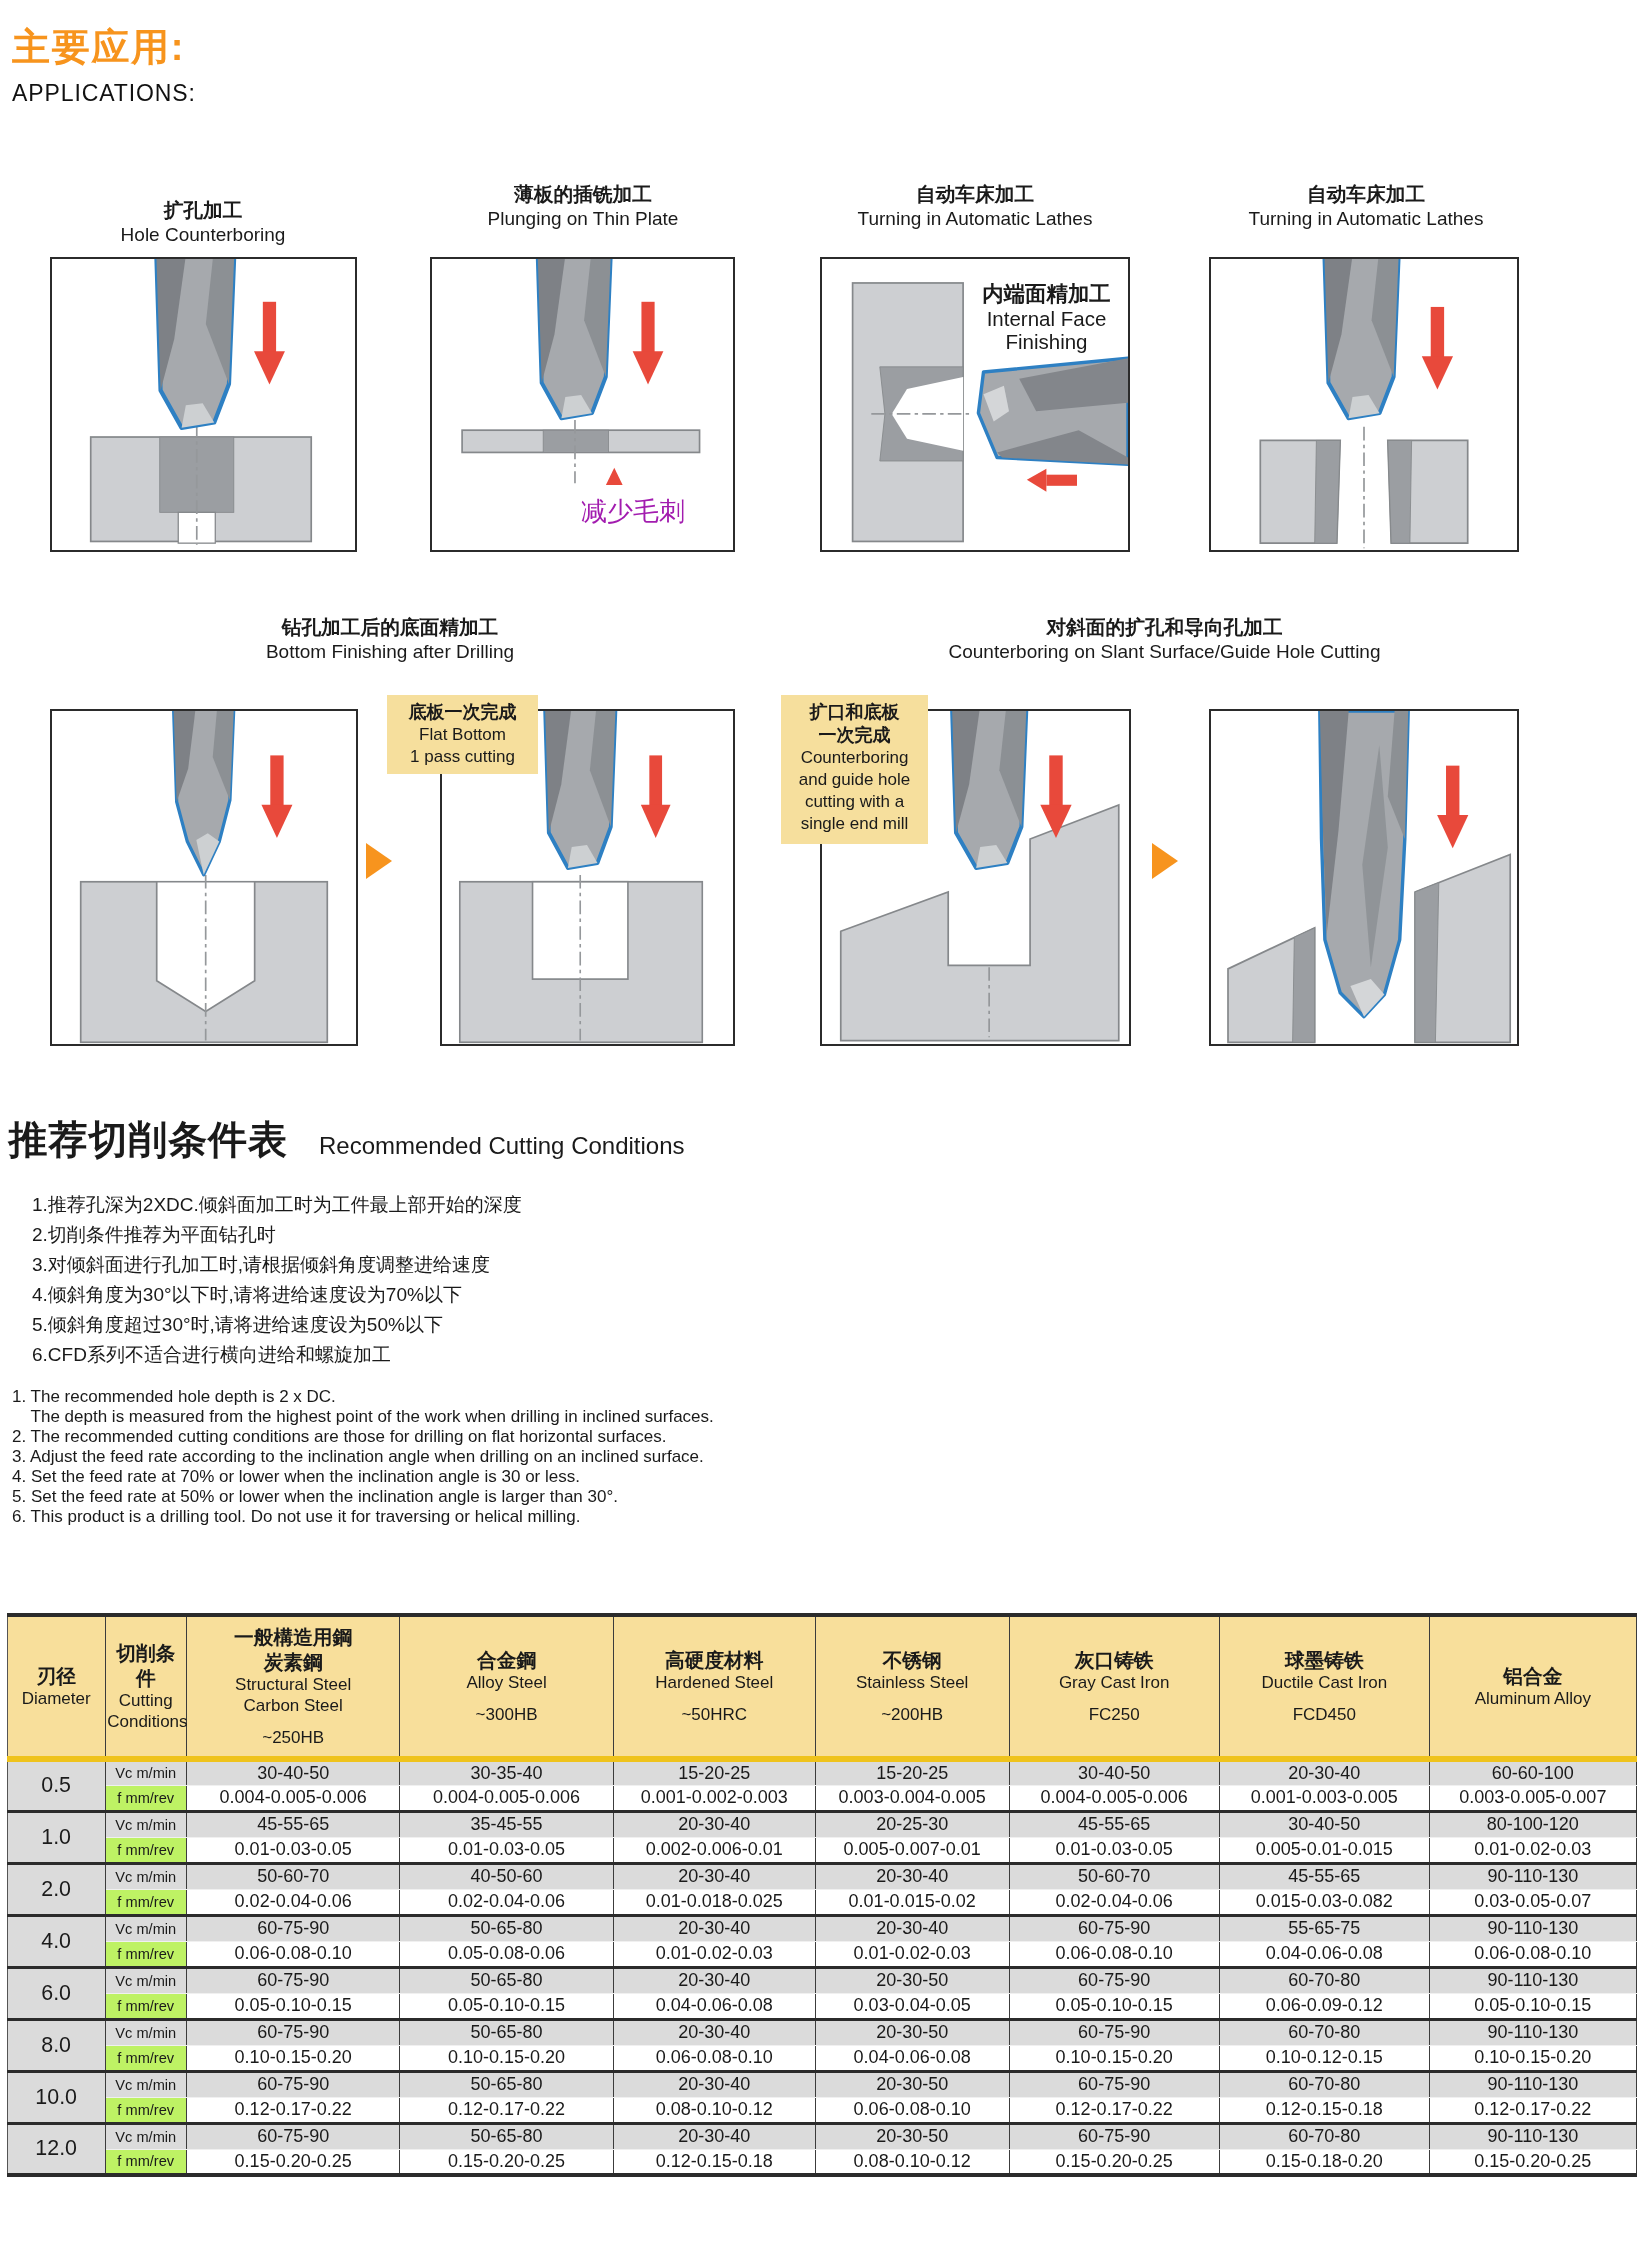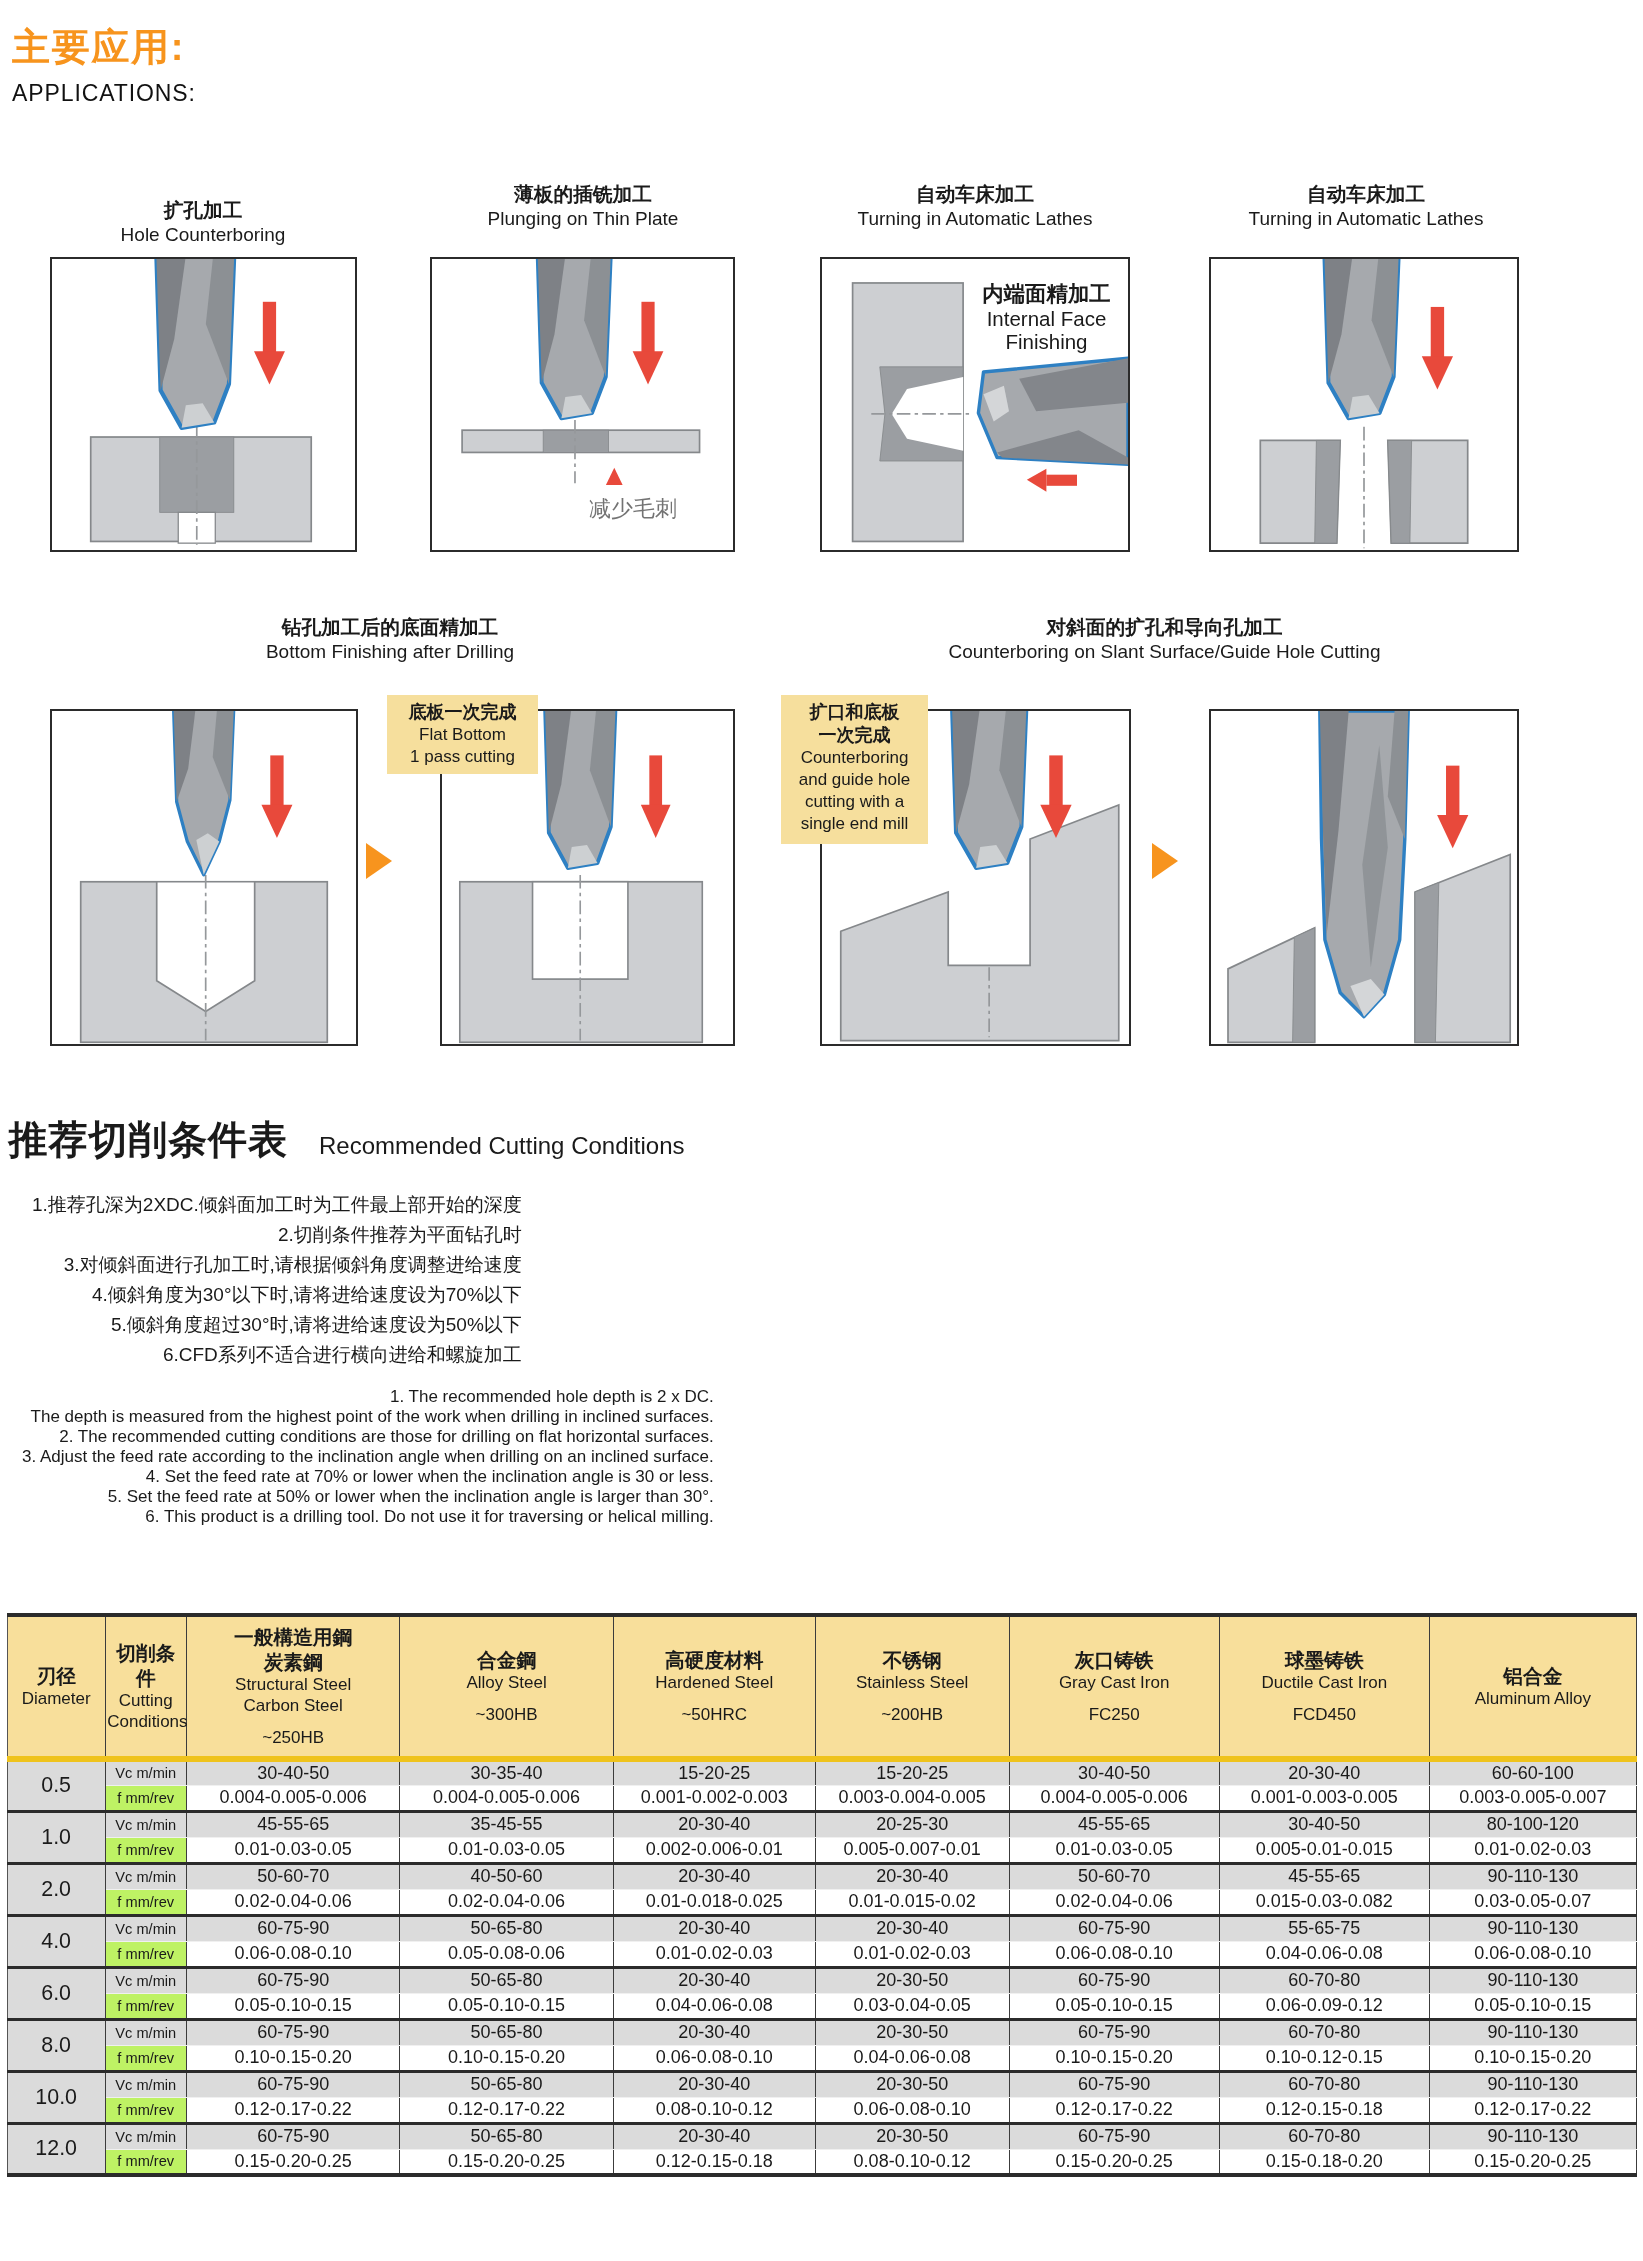--- a/index.html
+++ b/index.html
@@ -1,39 +1,39 @@
 <!DOCTYPE html>
 <html style="font-size:13.7px"><head>
 <meta charset="utf-8">
 <style>
   * { margin:0; padding:0; box-sizing:border-box; }
   html,body { background:#ffffff; }
   body { font-family:"Liberation Sans","DejaVu Sans",sans-serif; color:#1a1a1a; }
   #page { position:relative; width:1644px; height:2261px; background:#ffffff; overflow:hidden; }
 
-  .abs { position:absolute;text-align:right; }
+  .abs { position:absolute; }
 
   
   .app-zh { left:12px; top:22px; font-size:38px; font-weight:700; color:#F7941D; letter-spacing:1.7px; }
   .app-en { left:12px; top:80px; font-size:23px; letter-spacing:0.9px; color:#111; }
 
   
   .fig-title { text-align:center; }
   .fig-title .zh { font-size:19.7px; font-weight:600; line-height:24px; }
   .fig-title .en { font-size:19px; line-height:22px; margin-top:1.7px; }
 
   
   .fb { position:absolute; border:2.6px solid #2b2b2b; background:#fff; }
   .fb svg { position:absolute; left:0; top:0; width:100%; height:100%; }
   .cl  { stroke:#95989B; stroke-width:2; stroke-dasharray:16 5 4 5; fill:none; }
   .wk  { fill:#CDCFD2; stroke:#85888B; stroke-width:2; }
   .wkd { fill:#9B9EA2; stroke:#85888B; stroke-width:1; }
 
   .box-label { position:absolute; text-align:center; }
-  .burr-label { left:128px; top:235px; width:146px; font-size:22px; color:#737373; font-weight:500; }
+  .burr-label { left:128px; top:235px; width:146px; font-size:26px; color:#a21caf; font-weight:500; }
   .inner-label { left:151px; top:22px; width:147px; }
   .inner-label .zh { font-size:21.4px; font-weight:600; line-height:26px; }
   .inner-label .en { font-size:20.5px; line-height:23px; white-space:pre-line; }
 
   .callout { position:absolute; background:#F6DF9D; text-align:center; z-index:5; padding-top:6px; }
   .callout .zh { font-size:18px; font-weight:600; line-height:23px; white-space:pre-line; }
   .callout .en { font-size:17px; line-height:22px; white-space:pre-line; }
 
   .otri { position:absolute; width:0; height:0; border-top:18px solid transparent;
           border-bottom:18px solid transparent; border-left:26px solid #F7941E; }

